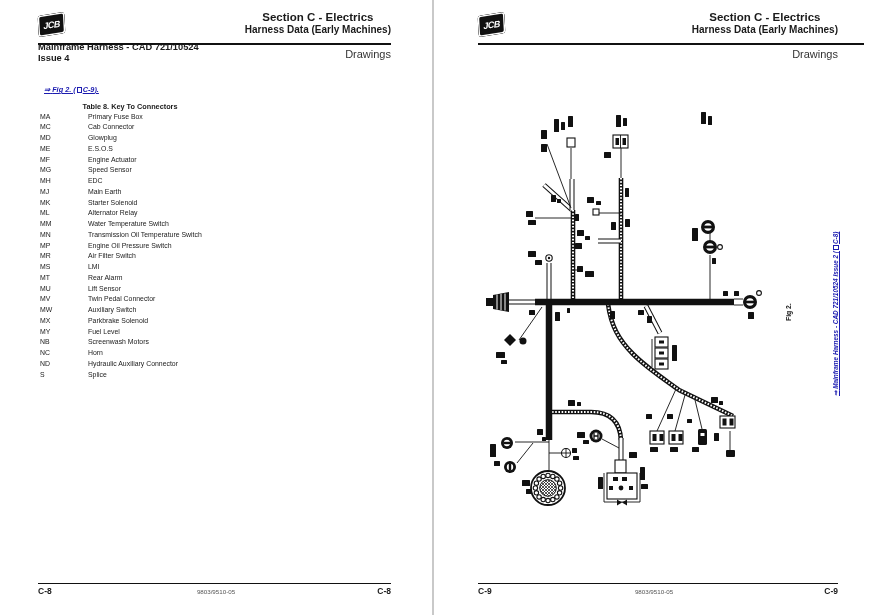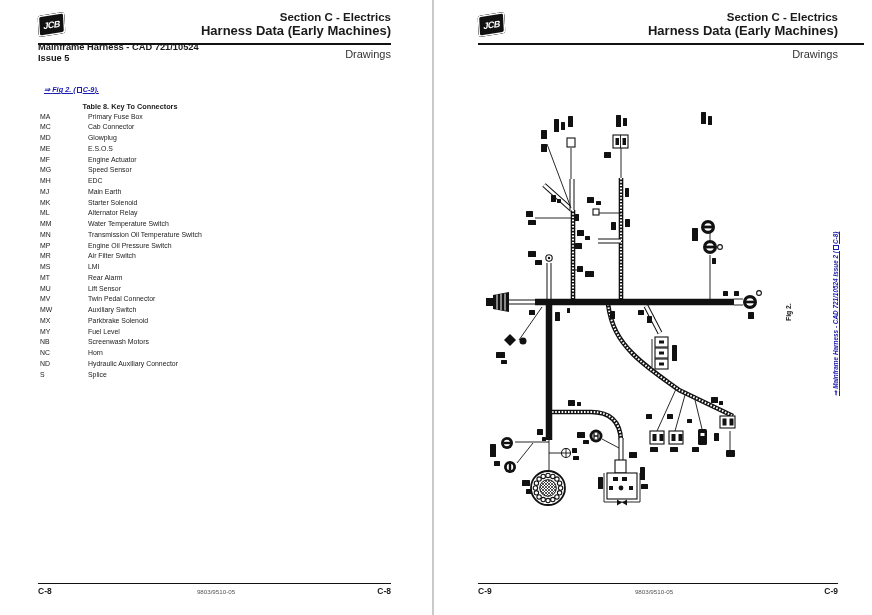--- a/index.html
+++ b/index.html
@@ -9,23 +9,23 @@
   #page-left  { left:0; width:434px; border-right:2px solid #c9c9c9; }
   #page-right { left:436px; width:436px; }
 
   
   .jcb-logo { position:absolute; width:27px; height:21px; background:#111;
     transform:rotate(-9deg) skewX(-6deg); border-radius:3px;
     box-shadow: inset 0 0 0 1.5px #fff, inset 0 0 0 2.5px #111;
     display:flex; align-items:center; justify-content:center; }
   .jcb-logo span { color:#fff; font-weight:bold; font-style:italic; font-size:9px; letter-spacing:-0.5px; }
 
-  .hdr { position:absolute; top:11px; text-align:right; line-height:1.15; }
+  .hdr { position:absolute; top:11px; text-align:center; line-height:1.15; }
   .hdr .h1 { font-size:11.5px; font-weight:bold; }
-  .hdr .h2 { font-size:13px;  font-weight:bold; }
+  .hdr .h2 { font-size:10px;  font-weight:bold; }
   .rule { position:absolute; height:2px; background:#111; }
   .drawings { position:absolute; font-size:11px; color:#333; }
 
   .doc-title { position:absolute; left:38px; top:42px; font-size:9.3px; font-weight:bold; line-height:11px; }
 
   .bluelink { font-weight:bold; font-style:italic; text-decoration:underline; cursor:pointer; }
   #fig-link-left { position:absolute; left:44px; top:85px; font-size:7.3px; }
   .doc-icon { display:inline-block; width:5px; height:6.5px; border:1px solid currentColor;
     background:#fff; vertical-align:-1px; margin:0 1px; }
 
@@ -65,21 +65,21 @@
   </div>
   <div class="hdr" style="right:41px;">
     <div class="h1">Section C - Electrics</div>
     <div class="h2">Harness Data (Early Machines)</div>
   </div>
   <div class="rule" style="left:38px; right:41px; top:43px;"></div>
   <div class="drawings" style="right:41px; top:48px;">Drawings</div>
 
   <div class="doc-title">
     <div>Mainframe Harness - CAD 721/10524</div>
-    <div>Issue 5</div>
+    <div>Issue 4</div>
   </div>
 
   <div id="fig-link-left" class="bluelink" style="color: rgb(27, 27, 176);">
     <span>⇒</span>
     <span>Fig 2. (</span><span class="doc-icon"></span><span>C-9</span><span>).</span>
   </div>
 
   <div class="tbl-title">Table 8. Key To Connectors</div>
   <div id="connector-table">
       <div class="trow"><span class="code">MA</span><span>Primary Fuse Box</span></div>

